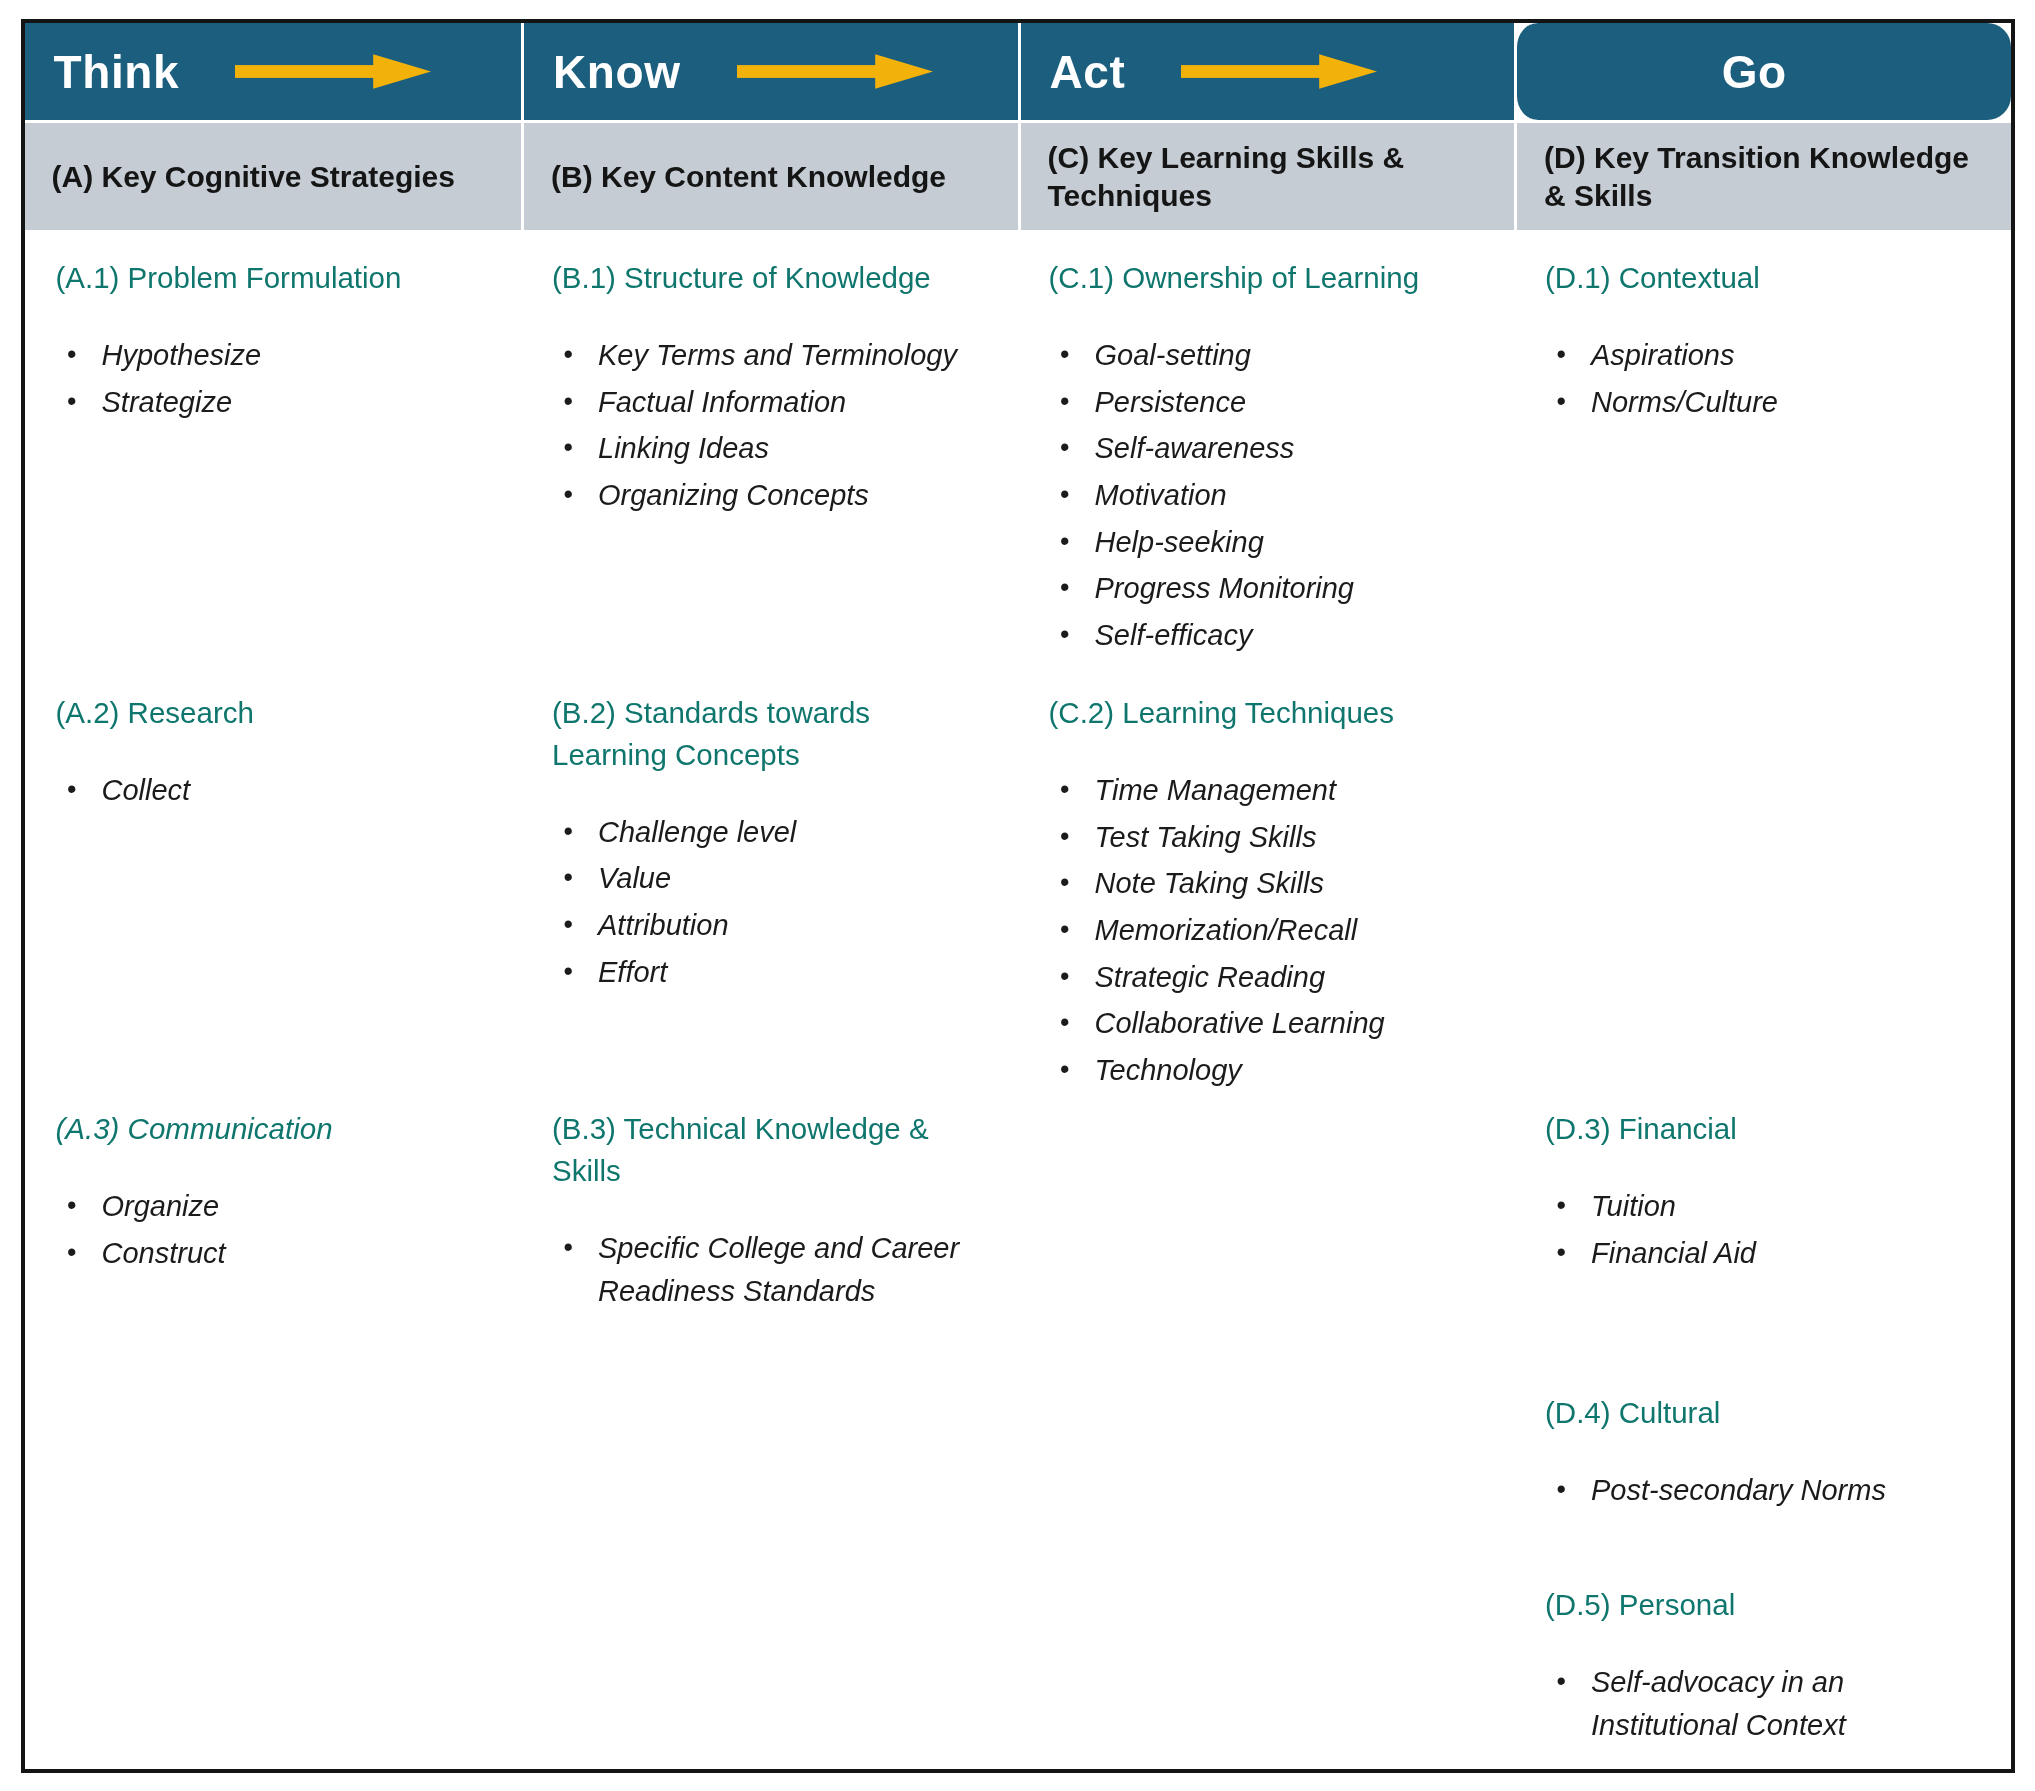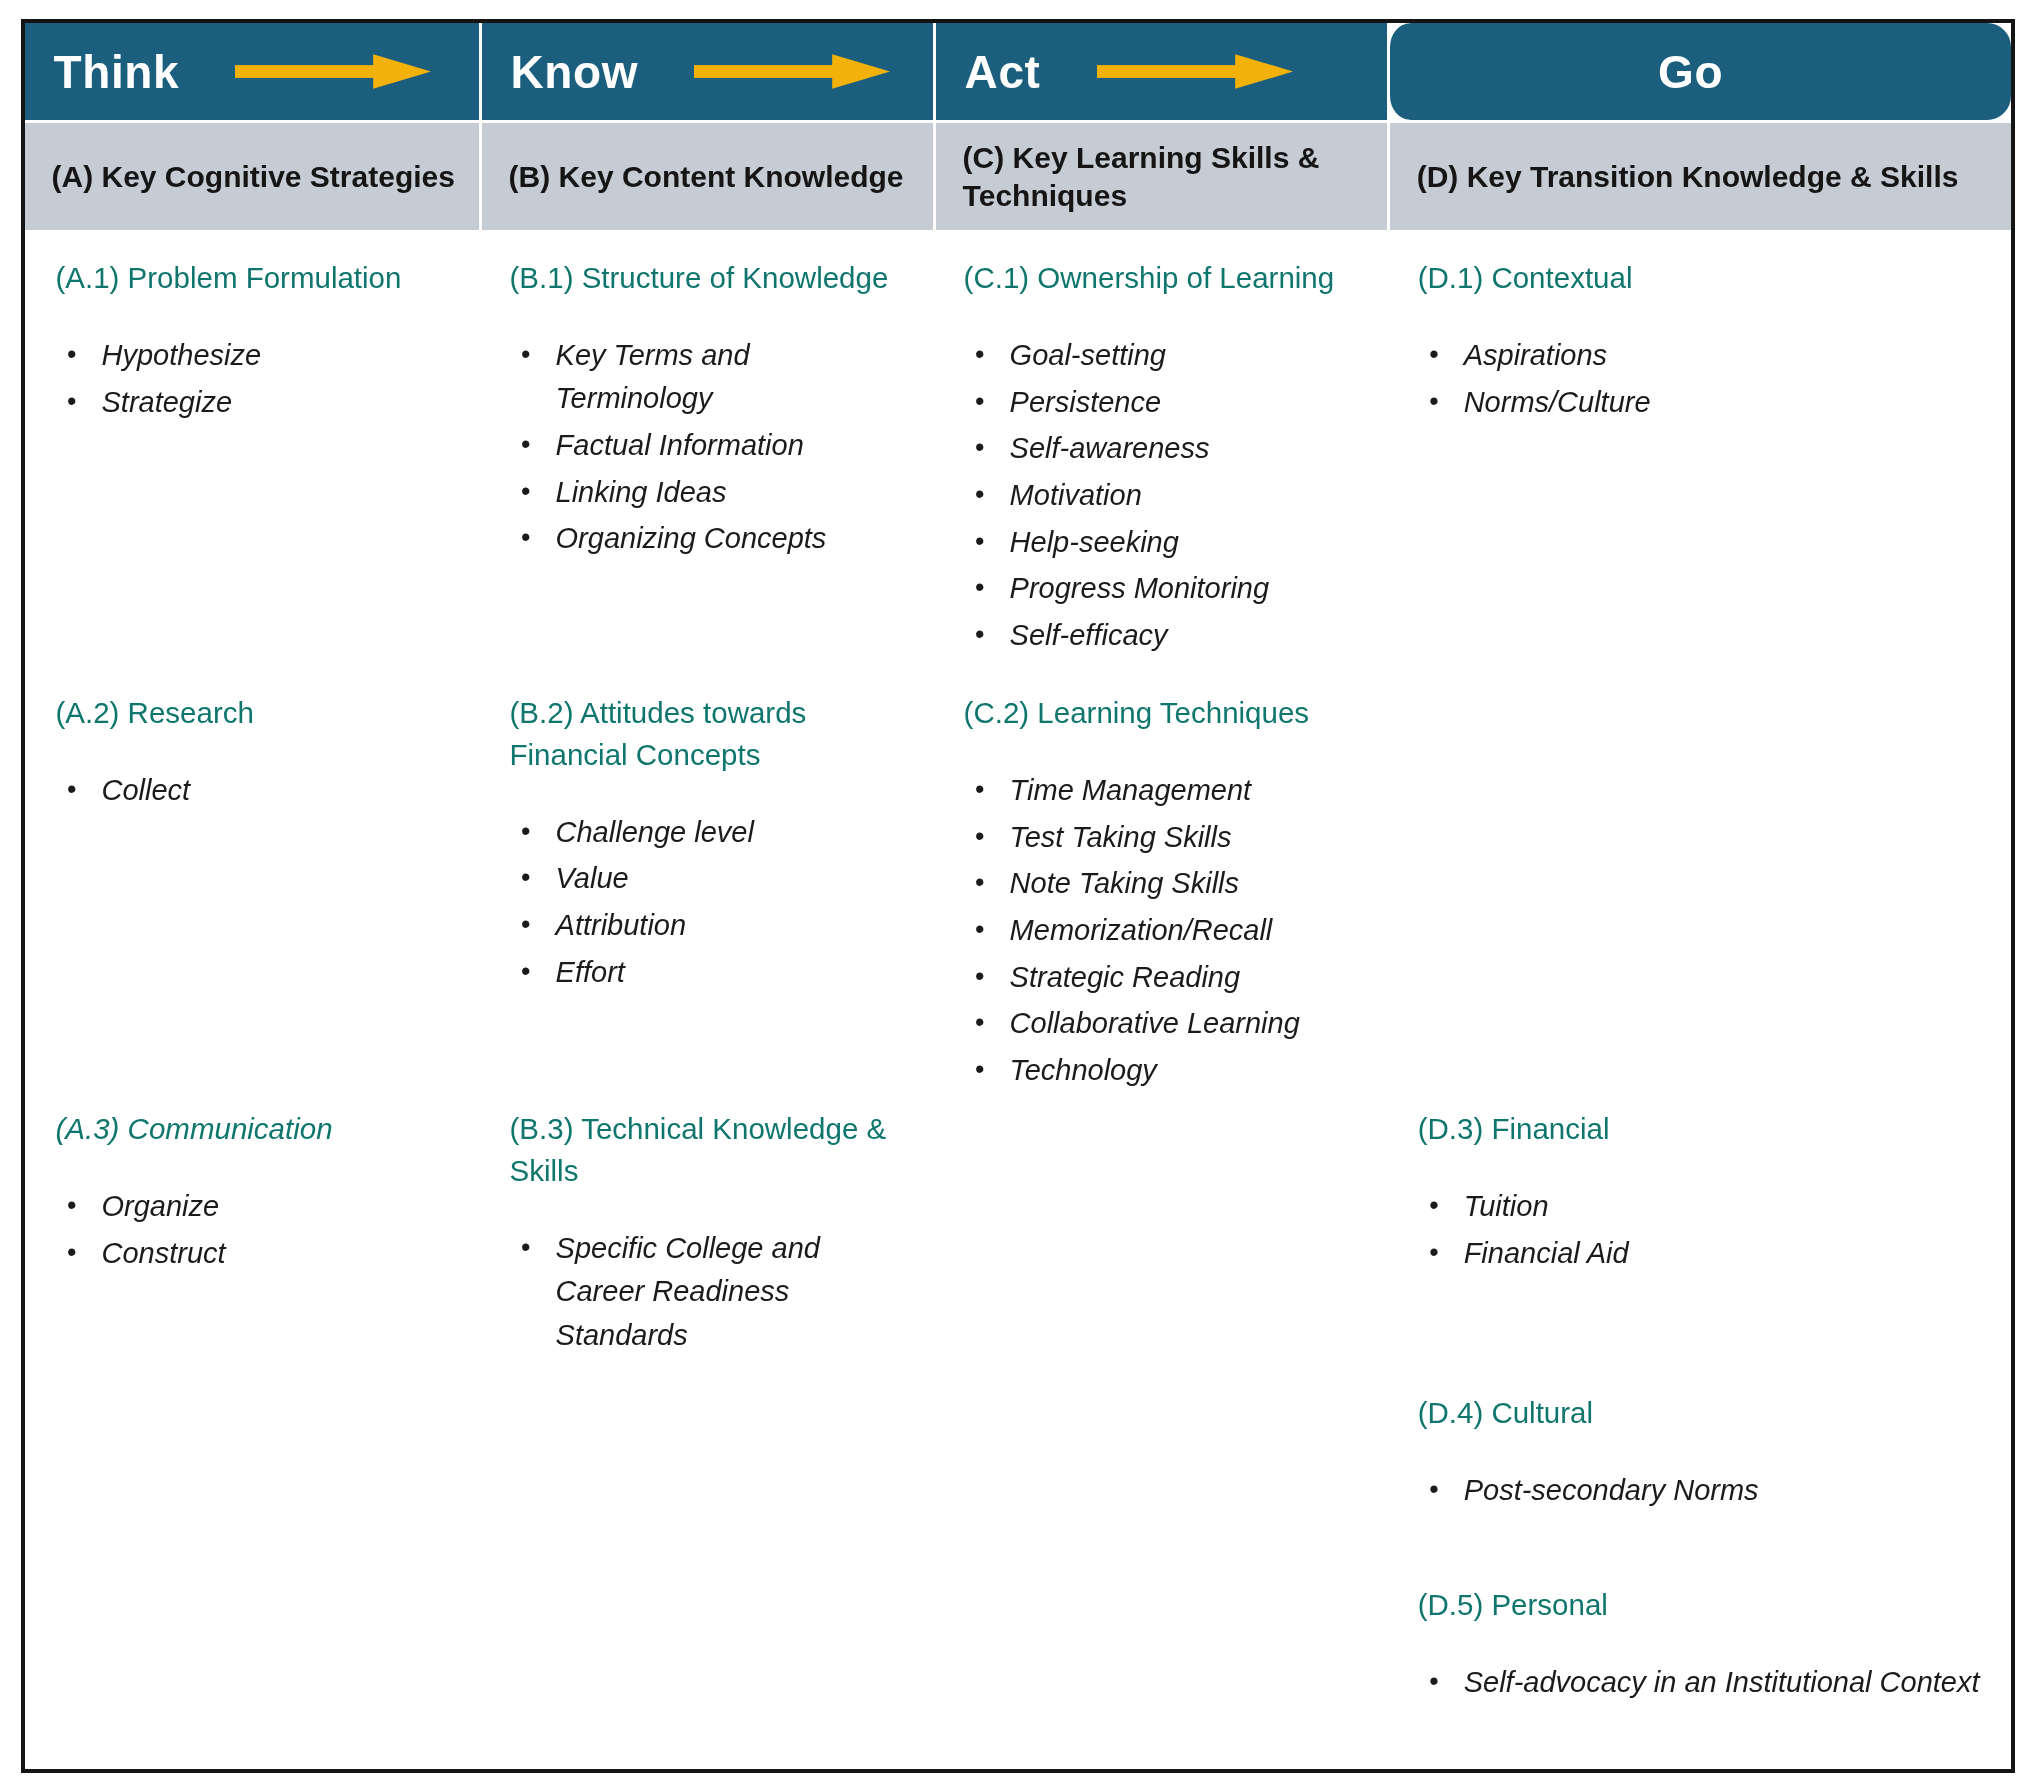--- a/index.html
+++ b/index.html
@@ -20,21 +20,21 @@
     width: 100%;
     height: 100%;
     box-sizing: border-box;
     border: 4.5px solid #141414;
     background: #ffffff;
   }
   .grid {
     display: grid;
     width: 100%;
     height: 100%;
-    grid-template-columns: repeat(3, 1fr);
+    grid-template-columns: repeat(4, 1fr);
     grid-template-rows: 97px 110px 435px 416px 284px 192px 1fr;
     background: #ffffff;
   }
   
   .gc1 { grid-column: 1; } .gc2 { grid-column: 2; }
   .gc3 { grid-column: 3; } .gc4 { grid-column: 4; }
   .gr1 { grid-row: 1; } .gr2 { grid-row: 2; } .gr3 { grid-row: 3; }
   .gr4 { grid-row: 4; } .gr5 { grid-row: 5; } .gr6 { grid-row: 6; }
   .gr7 { grid-row: 7; }
 
@@ -170,21 +170,21 @@
       <div class="cell gc2 gr3">
         <div class="sec-title">(B.1) Structure of Knowledge</div>
         <ul class="bullets">
           <li>Key Terms and Terminology</li>
           <li>Factual Information</li>
           <li>Linking Ideas</li>
           <li>Organizing Concepts</li>
         </ul>
       </div>
       <div class="cell gc2 gr4">
-        <div class="sec-title">(B.2) Attitudes towards Financial Concepts</div>
+        <div class="sec-title">(B.2) Standards towards Learning Concepts</div>
         <ul class="bullets">
           <li>Challenge level</li>
           <li>Value</li>
           <li>Attribution</li>
           <li>Effort</li>
         </ul>
       </div>
       <div class="cell gc2 gr5">
         <div class="sec-title">(B.3) Technical Knowledge &amp; Skills</div>
         <ul class="bullets">

